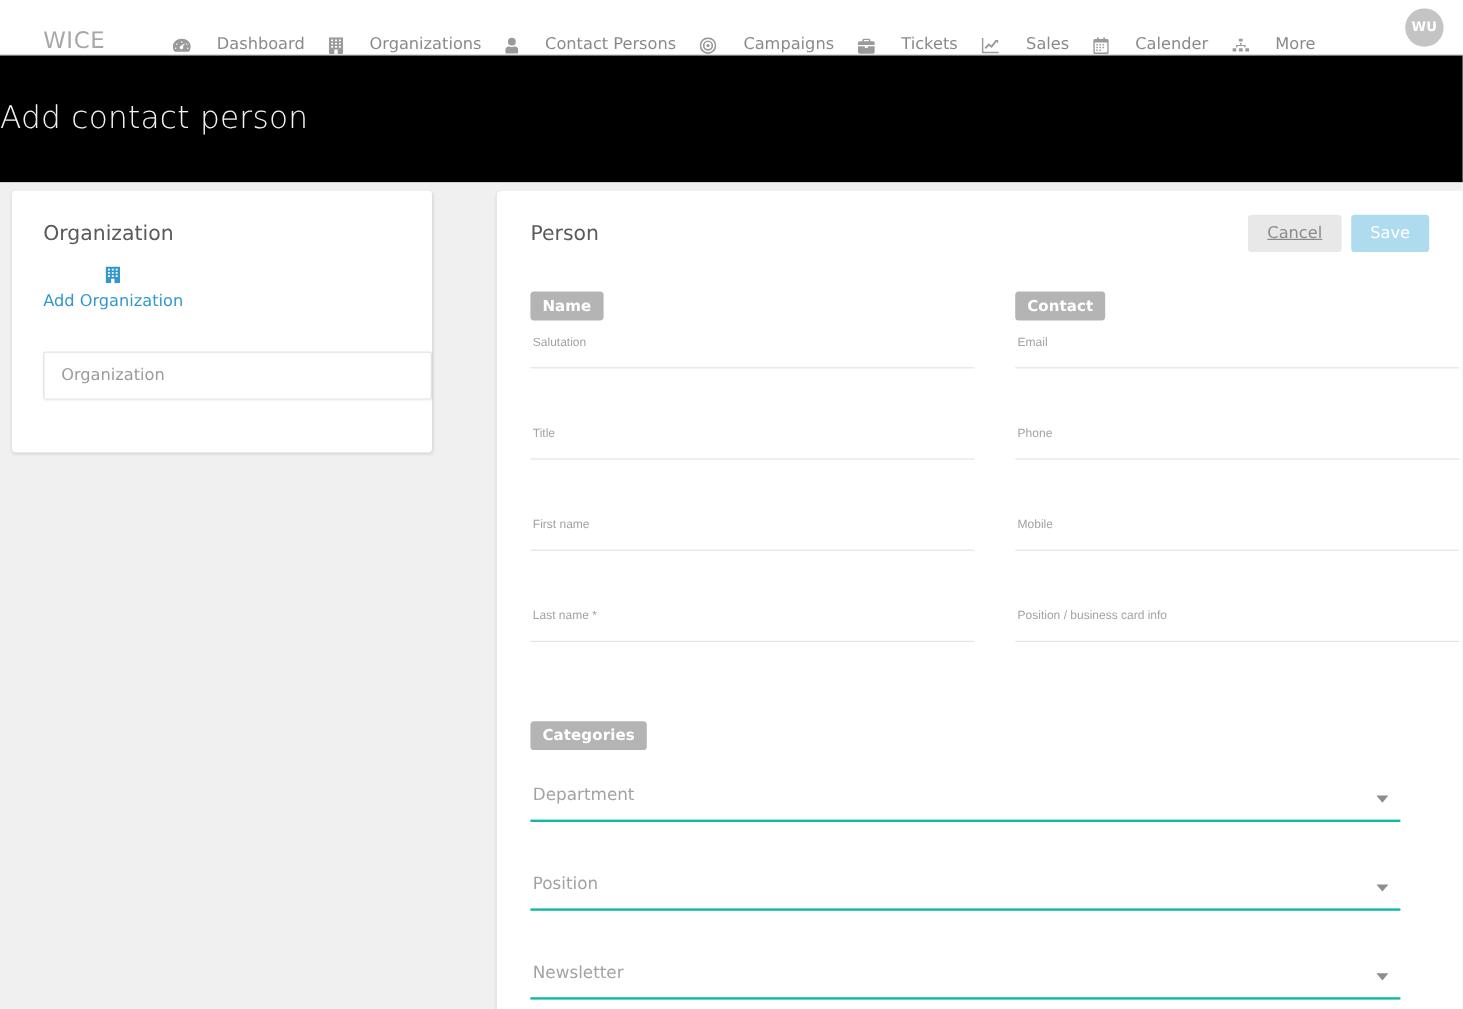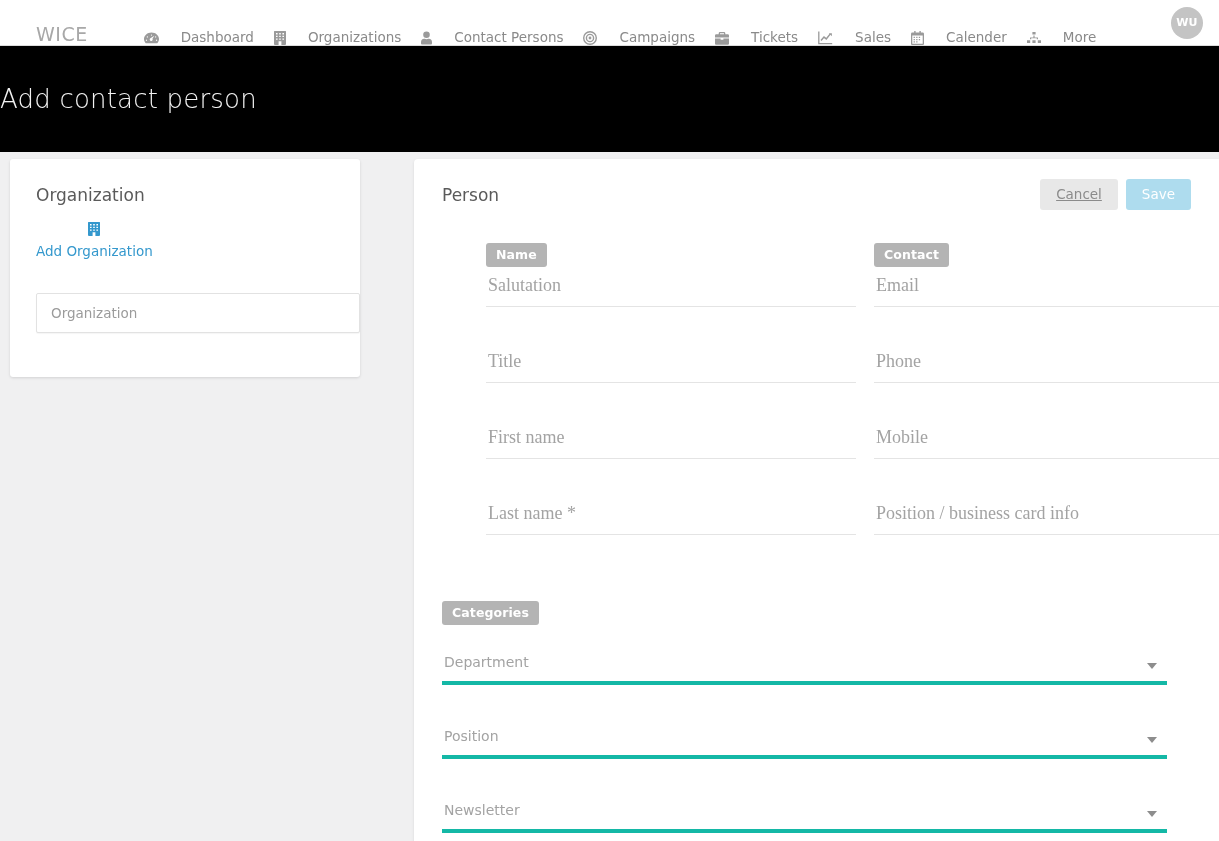--- a/index.html
+++ b/index.html
@@ -167,55 +167,54 @@
     font-weight: 700;
     padding: 4px 10px 5px 10px;
     border-radius: 3px;
     letter-spacing: 0.1px;
   }
 
   
   .form-grid {
     display: grid;
     grid-template-columns: 370px 370px;
-    column-gap: 18px;
+    column-gap: 34px;
     margin-top: 22px;
-    margin-left: 44px;
   }
   .badge-row { height: 30px; }
 
   .field {
     position: relative;
     height: 76px;
   }
   .field input {
     width: 100%;
     border: none;
     border-bottom: 1px solid #e4e4e4;
     background: transparent;
-    font-size: 18px;
-    font-family: Liberation Serif, serif;
+    font-size: 10px;
+    font-family: Liberation Sans, sans-serif;
     color: #444;
     padding: 0 0 8px 2px;
     height: 34px;
     outline: none;
   }
   .field input::placeholder { color: #a3a3a3; }
 
   
   .cat-section { margin-top: 24px; }
   .select-field {
     position: relative;
     width: 725px;
     height: 74px;
   }
   .select-field input {
     width: 100%;
     border: none;
-    border-bottom: 4px solid #14b8a6;
+    border-bottom: 2px solid #14b8a6;
     background: transparent;
     font-size: 14px;
     font-family: inherit;
     color: #444;
     padding: 0 24px 8px 2px;
     height: 34px;
     outline: none;
   }
   .select-field input::placeholder { color: #a3a3a3; }
   .caret {

